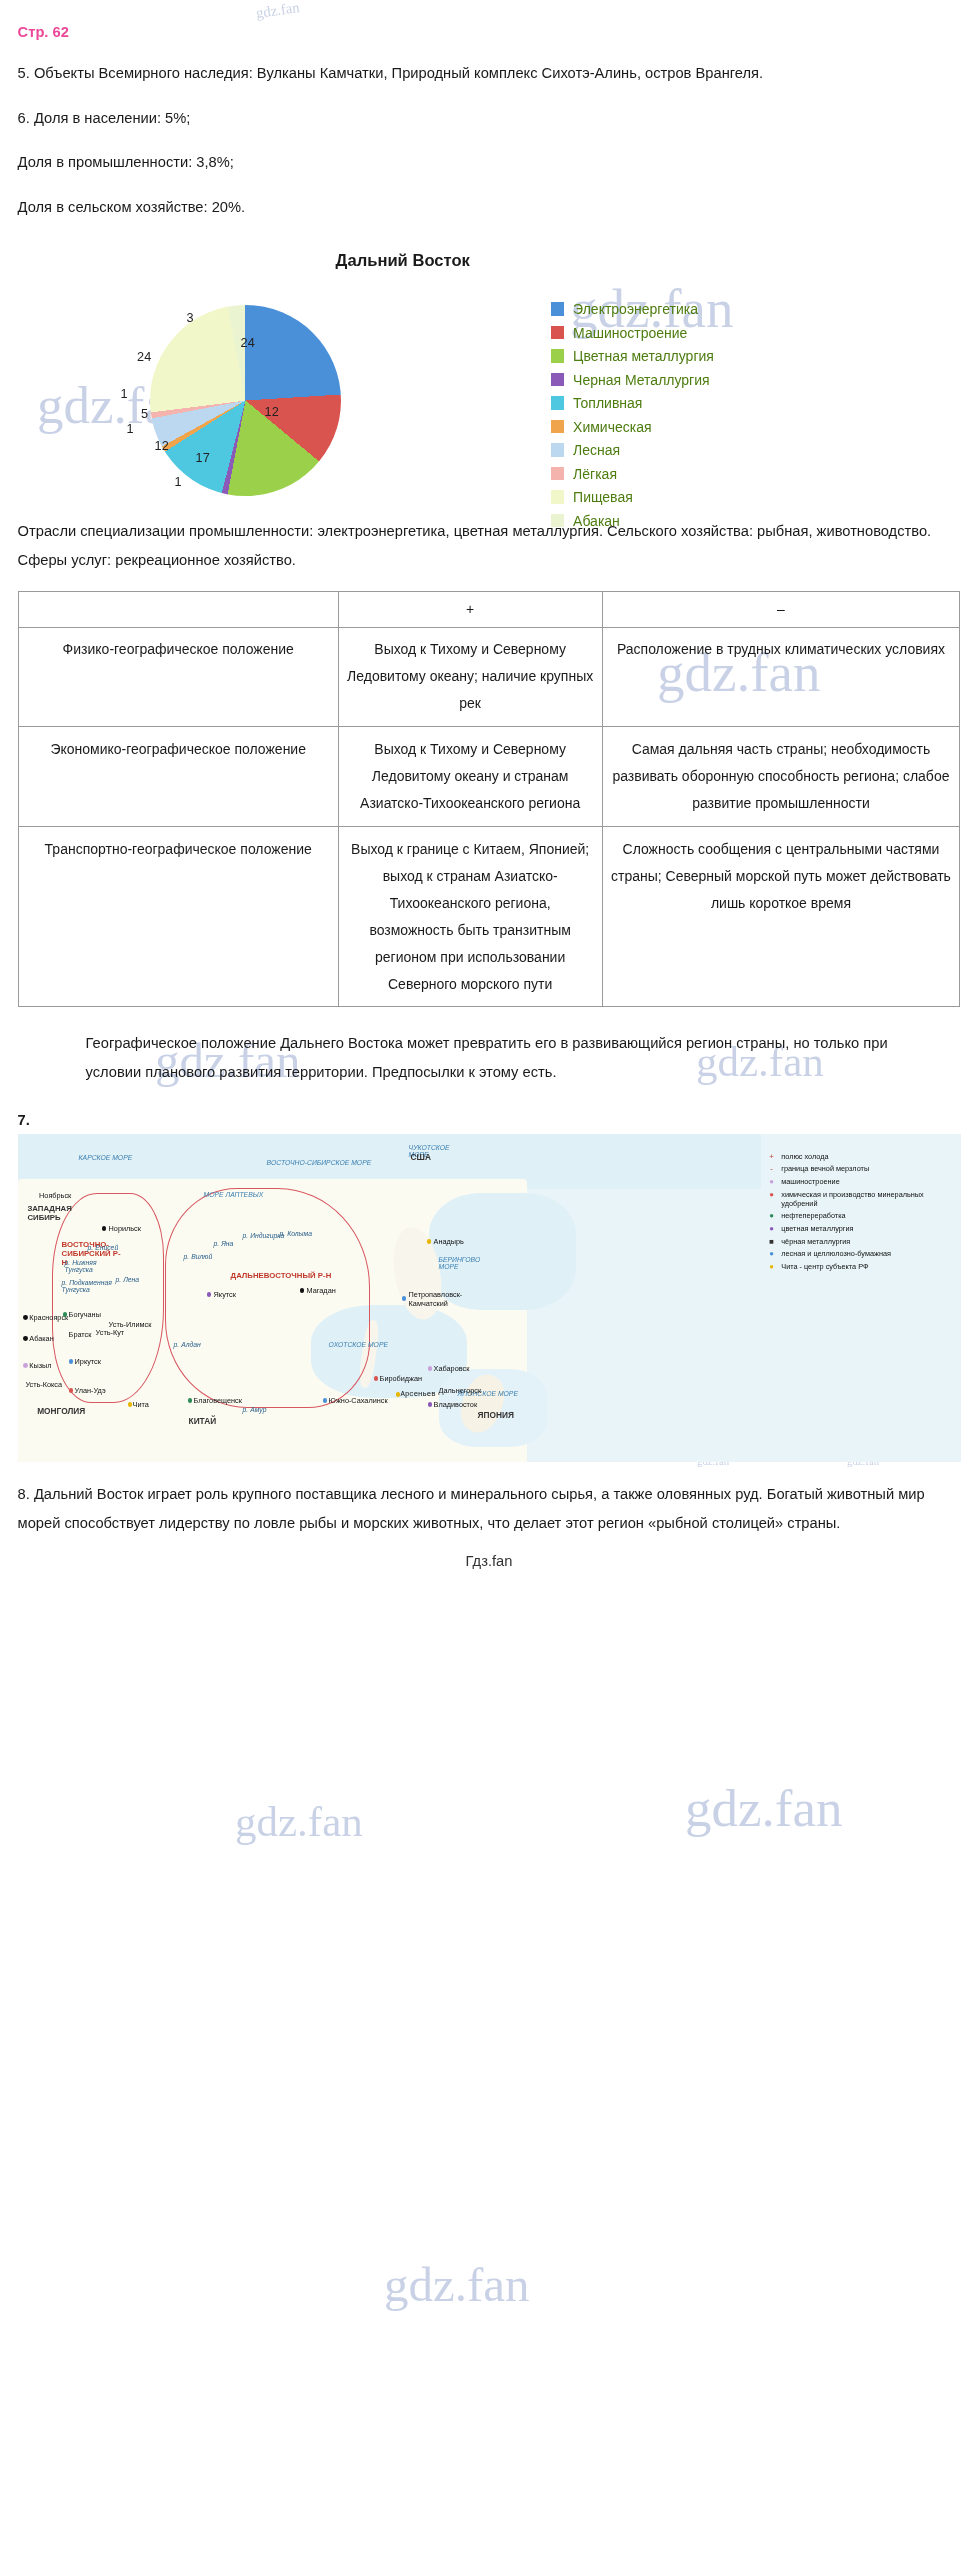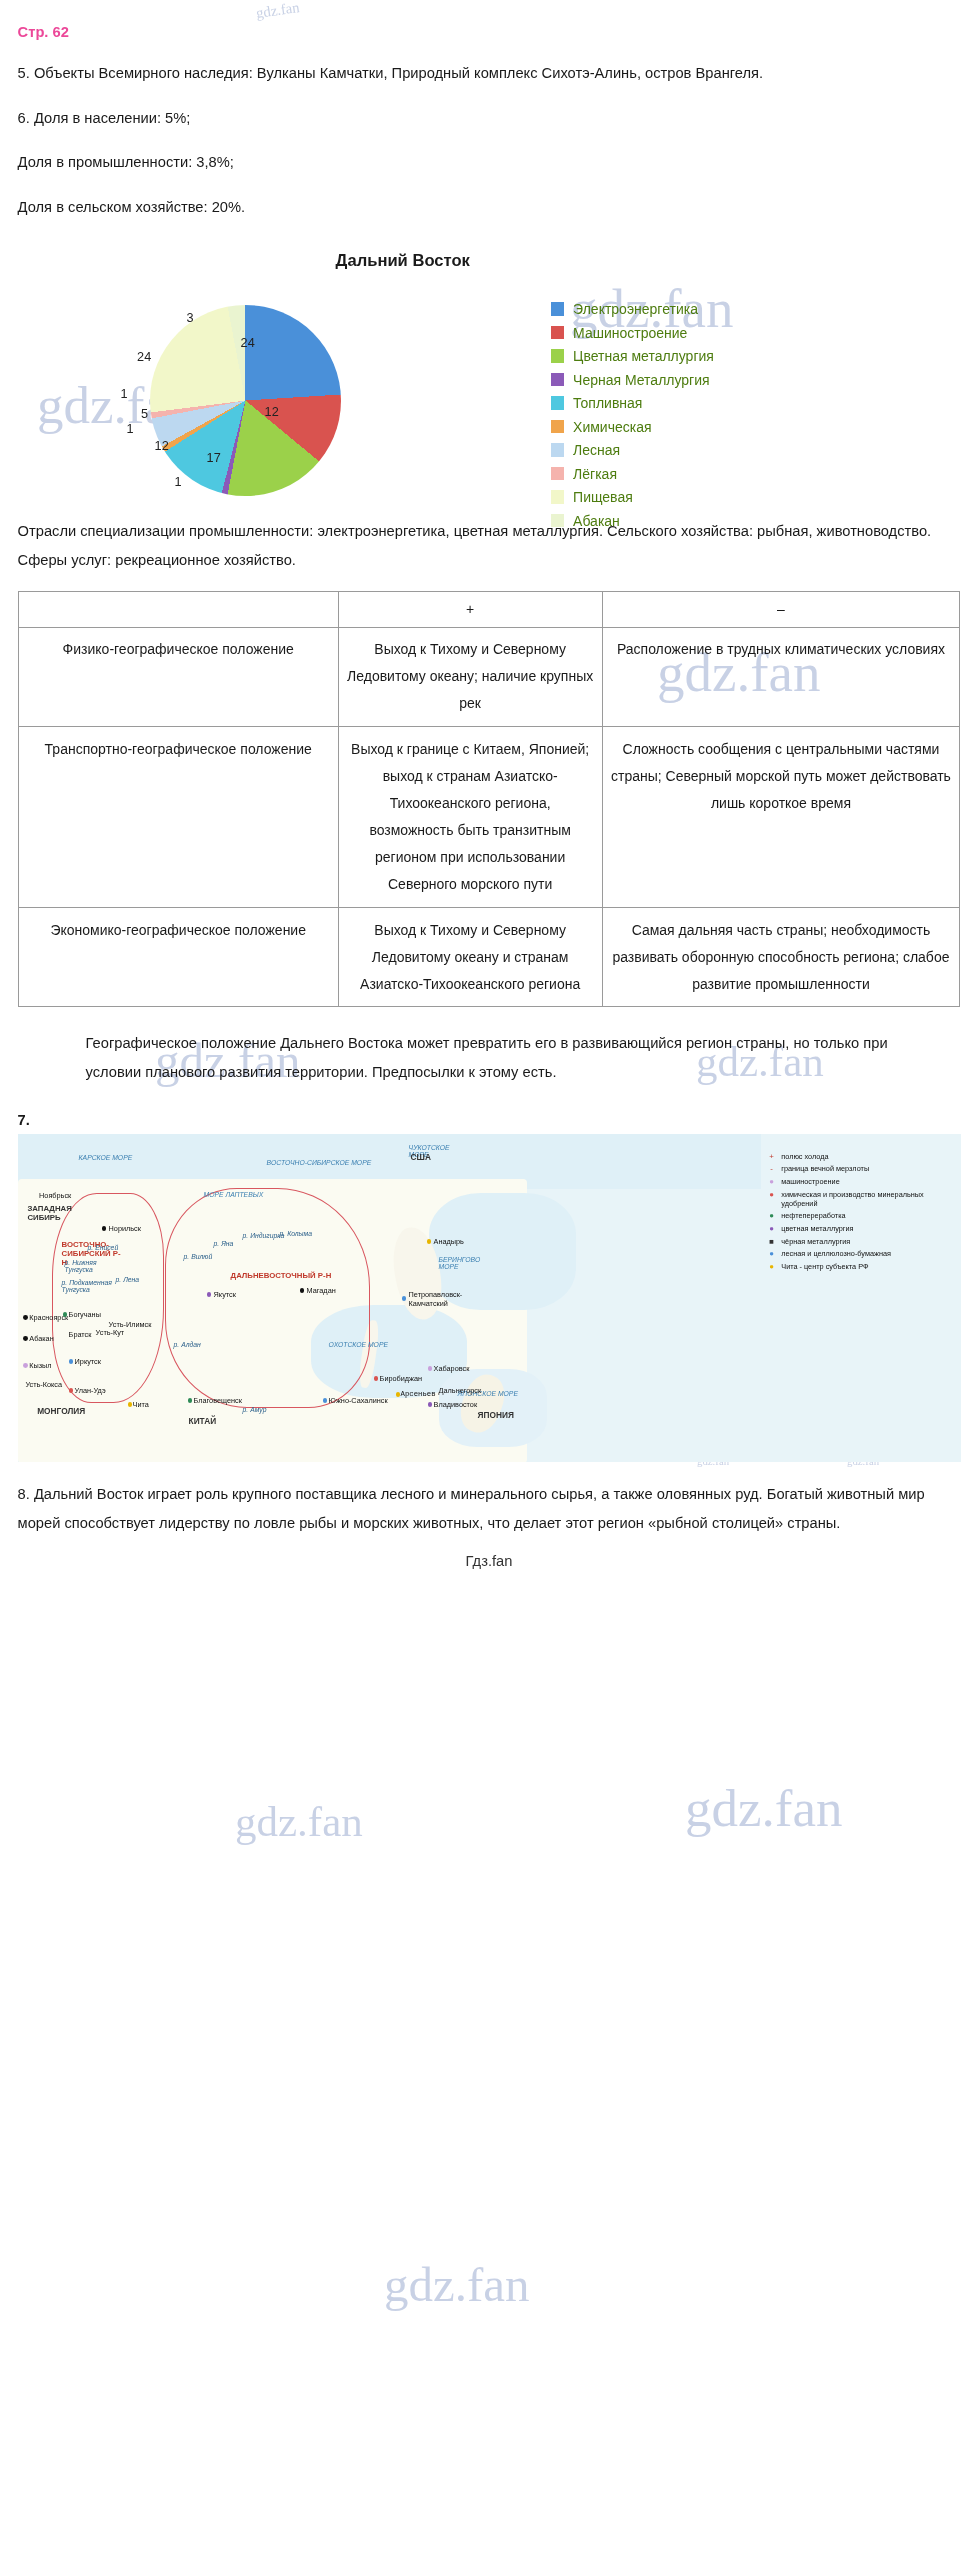--- a/index.html
+++ b/index.html
@@ -223,21 +223,21 @@
     <p class="txt">6. Доля в населении:  5%;</p>
     <p class="txt">Доля в промышленности: 3,8%;</p>
     <p class="txt">Доля в сельском хозяйстве: 20%.</p>
 
     <div class="chart-block">
       <div class="chart-title">Дальний Восток</div>
       <div class="pie-wrap">
         <div class="pie" id="pie-disc" style="background: conic-gradient(rgb(74, 144, 217) 0deg, rgb(74, 144, 217) 86.4deg, rgb(217, 83, 79) 86.4deg, rgb(217, 83, 79) 129.6deg, rgb(155, 209, 74) 129.6deg, rgb(155, 209, 74) 190.8deg, rgb(139, 90, 184) 190.8deg, rgb(139, 90, 184) 194.4deg, rgb(78, 200, 224) 194.4deg, rgb(78, 200, 224) 237.6deg, rgb(240, 164, 75) 237.6deg, rgb(240, 164, 75) 241.2deg, rgb(188, 216, 240) 241.2deg, rgb(188, 216, 240) 259.2deg, rgb(245, 179, 173) 259.2deg, rgb(245, 179, 173) 262.8deg, rgb(242, 247, 201) 262.8deg, rgb(242, 247, 201) 349.2deg, rgb(234, 244, 208) 349.2deg, rgb(234, 244, 208) 360deg);"></div>
         <span class="pie-label" style="left:125px;top:39px;">24</span>
         <span class="pie-label" style="left:149px;top:108px;">12</span>
-        <span class="pie-label" style="left:91px;top:154px;">17</span>
+        <span class="pie-label" style="left:80px;top:154px;">17</span>
         <span class="pie-label" style="left:59px;top:178px;">1</span>
         <span class="pie-label" style="left:39px;top:142px;">12</span>
         <span class="pie-label" style="left:10.8px;top:125px;">1</span>
         <span class="pie-label" style="left:25.4px;top:110px;">5</span>
         <span class="pie-label" style="left:4.9px;top:90px;">1</span>
         <span class="pie-label" style="left:21.5px;top:53px;">24</span>
         <span class="pie-label" style="left:71px;top:13.7px;">3</span>
       </div>
       <div class="legend" id="chart-legend">
           <div class="legend-row">
@@ -299,28 +299,28 @@
           <td>–</td>
         </tr>
       </thead>
       <tbody>
         <tr>
           <td class="left">Физико-географическое положение</td>
           <td>Выход к Тихому и Северному Ледовитому океану; наличие крупных рек</td>
           <td>Расположение в трудных климатических условиях</td>
         </tr>
         <tr>
+          <td class="left">Экономико-географическое положение</td>
+          <td>Выход к Тихому и Северному Ледовитому океану и странам Азиатско-Тихоокеанского региона</td>
+          <td>Самая дальняя часть страны; необходимость развивать оборонную способность региона; слабое развитие промышленности</td>
+        </tr>
+        <tr>
           <td class="left">Транспортно-географическое положение</td>
           <td>Выход к границе с Китаем, Японией; выход к странам Азиатско-Тихоокеанского региона, возможность быть транзитным регионом при использовании Северного морского пути</td>
           <td>Сложность сообщения с центральными частями страны; Северный морской путь может действовать лишь короткое время</td>
-        </tr>
-        <tr>
-          <td class="left">Экономико-географическое положение</td>
-          <td>Выход к Тихому и Северному Ледовитому океану и странам Азиатско-Тихоокеанского региона</td>
-          <td>Самая дальняя часть страны; необходимость развивать оборонную способность региона; слабое развитие промышленности</td>
         </tr>
       </tbody>
     </table>
 
     <p class="after-table">Географическое положение Дальнего Востока может превратить его в развивающийся регион страны, но только при условии планового развития территории. Предпосылки к этому есть.</p>
 
     <div class="q7">7.</div>
 
     <div class="map">
 

